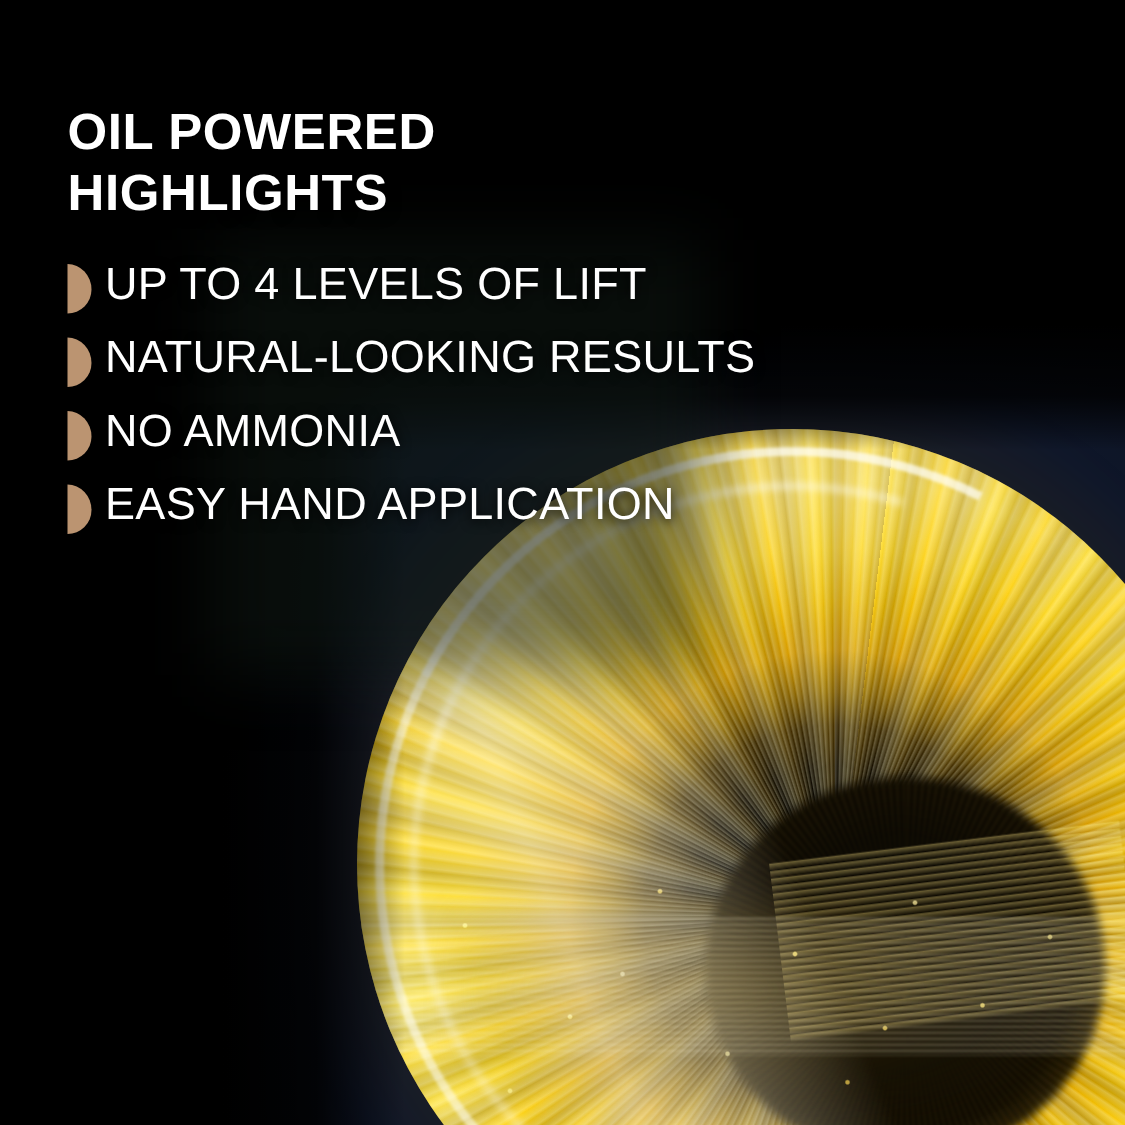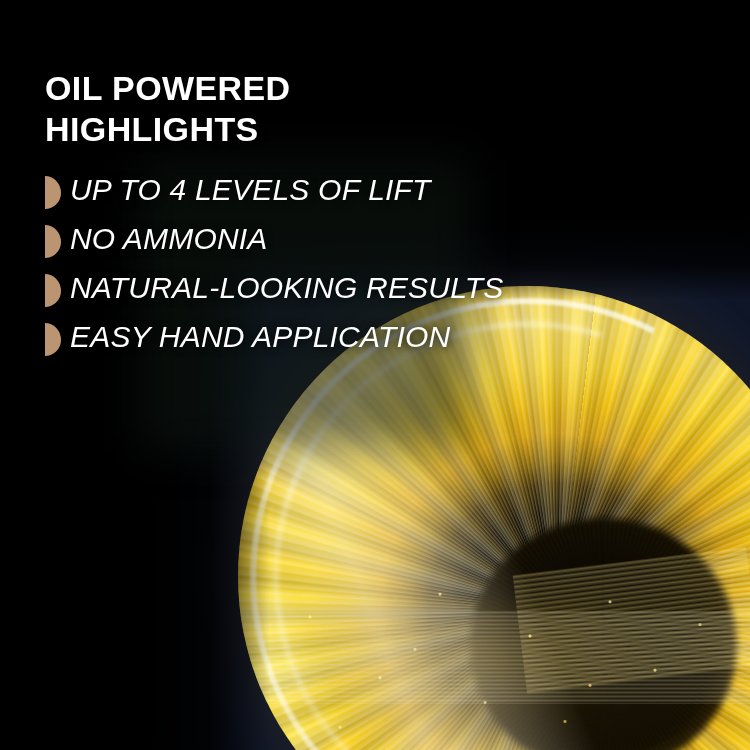--- a/index.html
+++ b/index.html
@@ -278,21 +278,21 @@
   #headline {
     color:#ffffff;
     font-size:34px;
     font-weight:700;
     line-height:1.22;
     letter-spacing:.4px;
     text-transform:uppercase;
     white-space:pre-line;
     text-shadow:0 1px 10px rgba(0,0,0,.9);
   }
-  #benefit-list { list-style:none; margin-top:22px;font-style:italic; }
+  #benefit-list { list-style:none; margin-top:22px; }
   .benefit-item {
     display:flex;
     align-items:flex-start;
     margin-bottom:13px;
   }
   .bullet-marker {
     flex:0 0 auto;
     width:16px;
     height:33px;
     margin-right:9px;
@@ -351,26 +351,26 @@
 
     <ul id="benefit-list">
 
       <li class="benefit-item">
         <span class="bullet-marker"></span>
         <span class="benefit-label">UP TO 4 LEVELS OF LIFT</span>
       </li>
 
       <li class="benefit-item">
         <span class="bullet-marker"></span>
-        <span class="benefit-label">NO AMMONIA</span>
+        <span class="benefit-label">NATURAL-LOOKING RESULTS</span>
       </li>
 
       <li class="benefit-item">
         <span class="bullet-marker"></span>
-        <span class="benefit-label">NATURAL-LOOKING RESULTS</span>
+        <span class="benefit-label">NO AMMONIA</span>
       </li>
 
       <li class="benefit-item">
         <span class="bullet-marker"></span>
         <span class="benefit-label">EASY HAND APPLICATION</span>
       </li>
 
     </ul>
   </div>
 </div>

